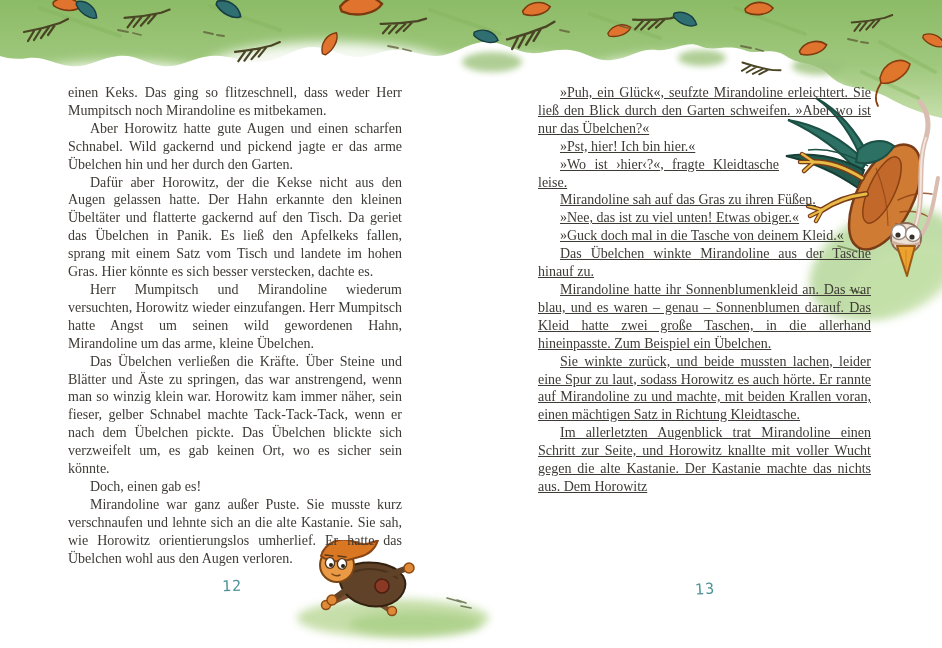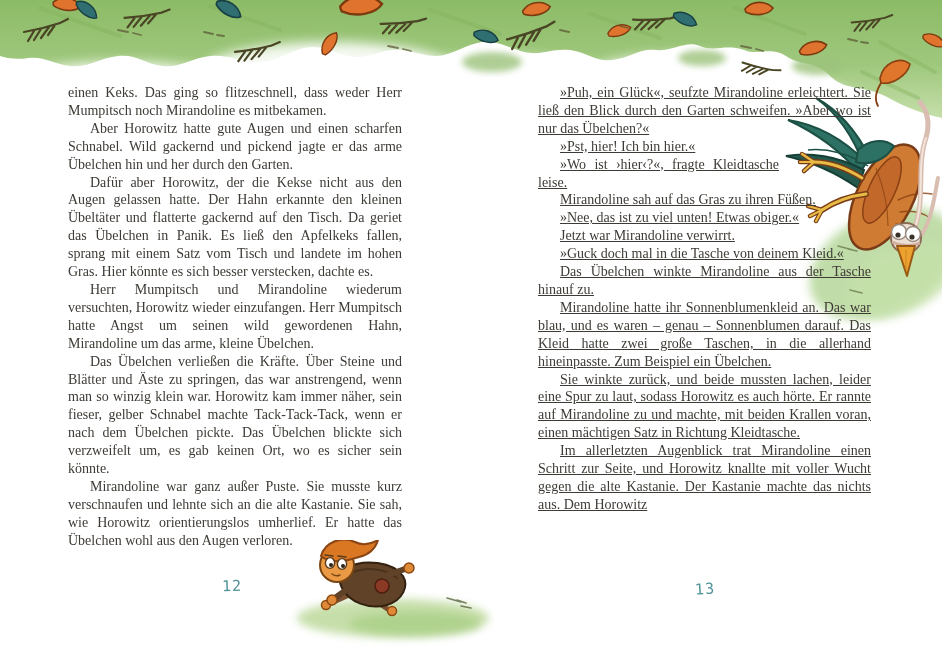--- a/index.html
+++ b/index.html
@@ -220,32 +220,32 @@
       <circle cx="47" cy="60" r="5" fill="#e08a38" stroke="#8a4a14" stroke-width="1.5"></circle>
     </g>
   </svg>
 
   <div class="text-col left-col">
     <p>einen Keks. Das ging so flitzeschnell, dass weder Herr Mumpitsch noch Mirandoline es mitbekamen.</p>
     <p>Aber Horowitz hatte gute Augen und einen scharfen Schnabel. Wild gackernd und pickend jagte er das arme Übelchen hin und her durch den Garten.</p>
     <p>Dafür aber Horowitz, der die Kekse nicht aus den Augen gelassen hatte. Der Hahn erkannte den kleinen Übeltäter und flatterte gackernd auf den Tisch. Da geriet das Übelchen in Panik. Es ließ den Apfelkeks fallen, sprang mit einem Satz vom Tisch und landete im hohen Gras. Hier könnte es sich besser verstecken, dachte es.</p>
     <p>Herr Mumpitsch und Mirandoline wiederum versuchten, Horowitz wieder einzufangen. Herr Mumpitsch hatte Angst um seinen wild gewordenen Hahn, Mirandoline um das arme, kleine Übelchen.</p>
     <p>Das Übelchen verließen die Kräfte. Über Steine und Blätter und Äste zu springen, das war anstrengend, wenn man so winzig klein war. Horowitz kam immer näher, sein fieser, gelber Schnabel machte Tack-Tack-Tack, wenn er nach dem Übelchen pickte. Das Übelchen blickte sich verzweifelt um, es gab keinen Ort, wo es sicher sein könnte.</p>
+    <p>Doch, einen gab es!</p>
     <p>Mirandoline war ganz außer Puste. Sie musste kurz verschnaufen und lehnte sich an die alte Kastanie. Sie sah, wie Horowitz orientierungslos umherlief. Er hatte das Übelchen wohl aus den Augen verloren.</p>
   </div>
 
   <div class="text-col right-col">
     <p>»Puh, ein Glück«, seufzte Mirandoline erleichtert. Sie ließ den Blick durch den Garten schweifen. »Aber wo ist nur das Übelchen?«</p>
     <p>»Pst, hier! Ich bin hier.«</p>
     <div class="wrap-spacer-a"></div>
     <div class="wrap-spacer-b"></div>
     <p>»Wo ist ›hier‹?«, fragte Kleidtasche leise.</p>
     <p>Mirandoline sah auf das Gras zu ihren Füßen.</p>
     <p>»Nee, das ist zu viel unten! Etwas obiger.«</p>
-    <p>Jetzt war Mirandoline verwirrt.</p>
     <p>»Guck doch mal in die Tasche von deinem Kleid.«</p>
     <p>Das Übelchen winkte Mirandoline aus der Tasche hinauf zu.</p>
     <p>Mirandoline hatte ihr Sonnenblumenkleid an. Das war blau, und es waren – genau – Sonnenblumen darauf. Das Kleid hatte zwei große Taschen, in die allerhand hineinpasste. Zum Beispiel ein Übelchen.</p>
     <p>Sie winkte zurück, und beide mussten lachen, leider eine Spur zu laut, sodass Horowitz es auch hörte. Er rannte auf Mirandoline zu und machte, mit beiden Krallen voran, einen mächtigen Satz in Richtung Kleidtasche.</p>
     <p>Im allerletzten Augenblick trat Mirandoline einen Schritt zur Seite, und Horowitz knallte mit voller Wucht gegen die alte Kastanie. Der Kastanie machte das nichts aus. Dem Horowitz</p>
   </div>
 
   <span class="pageno pageno-left">12</span>
   <span class="pageno pageno-right">13</span>
 

